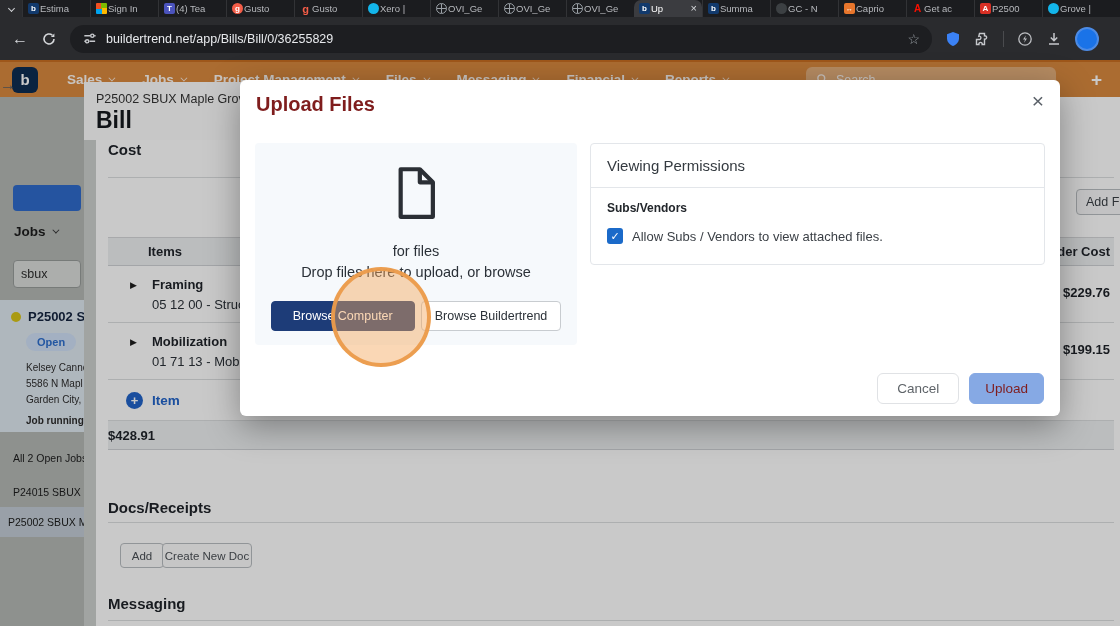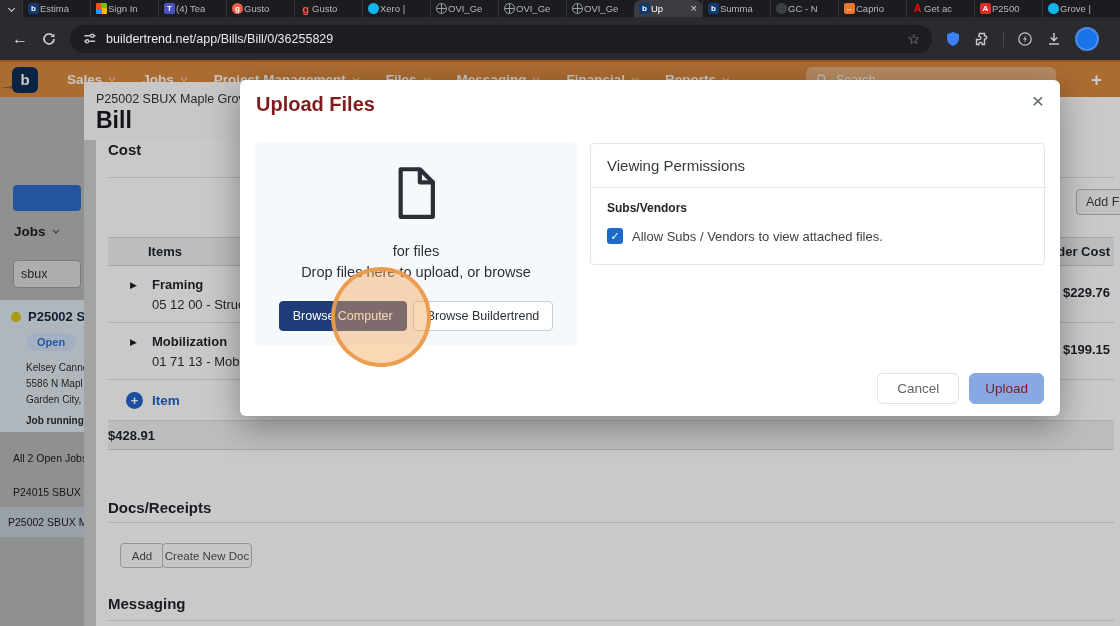--- a/index.html
+++ b/index.html
@@ -98,21 +98,21 @@
   .dim { position:absolute; left:0; top:60px; right:0; bottom:0; background:rgba(0,0,0,.21); z-index:40; }
 
   
   .modal { position:absolute; left:240px; top:80px; width:820px; height:336px; background:#fff; border-radius:6px; box-shadow:0 10px 34px rgba(0,0,0,.35); z-index:60; }
   .modal-title { position:absolute; left:16px; top:13px; font-size:20px; font-weight:bold; color:#7f1d1d; }
   .modal-close { position:absolute; right:16px; top:10px; font-size:21px; color:#5a6068; line-height:1; }
   .dropzone { position:absolute; left:15px; top:63px; width:322px; height:202px; background:#f6f9fc; border-radius:4px; }
   .dz-icon { position:absolute; left:138px; top:22px; }
   .dz-text { position:absolute; left:0; top:98px; width:322px; text-align:center; font-size:14.5px; color:#2b3138; line-height:21px; }
   .dz-btns { position:absolute; left:0; top:158px; width:322px; display:flex; justify-content:center; gap:6px; }
-  .btn-navy { background:#1d3c78; color:#fff; border:1px solid #1d3c78; border-radius:4px; font-size:12.5px; padding:7px 13px; white-space:nowrap; }
+  .btn-navy { background:#1d3c78; color:#fff; border:1px solid #1d3c78; border-radius:4px; font-size:12.5px; padding:7px 21px; white-space:nowrap; }
   .btn-white { background:#fff; color:#2b3138; border:1px solid #c8ccd0; border-radius:4px; font-size:12.5px; padding:7px 13px; white-space:nowrap; }
   .highlight-circle { position:absolute; left:91px; top:187px; width:100px; height:100px; border-radius:50%; background:rgba(245,167,90,.45); border:4px solid rgba(235,155,75,.95); z-index:70; }
   .perm-panel { position:absolute; left:350px; top:63px; width:455px; height:122px; border:1px solid #e3e6ea; border-radius:4px; }
   .perm-head { height:44px; border-bottom:1px solid #e3e6ea; display:flex; align-items:center; padding:0 16px; font-size:15px; color:#343a40; }
   .perm-body { padding:13px 16px; }
   .perm-sub { font-size:12px; font-weight:bold; color:#22262b; }
   .perm-row { display:flex; align-items:center; gap:9px; margin-top:13px; }
   .cbx { width:16px; height:16px; background:#1b6ac9; border-radius:3px; color:#fff; font-size:11px; display:flex; align-items:center; justify-content:center; }
   .perm-lbl { font-size:13px; color:#3a3f45; }
   .modal-footer { position:absolute; right:16px; bottom:12px; display:flex; gap:10px; }

